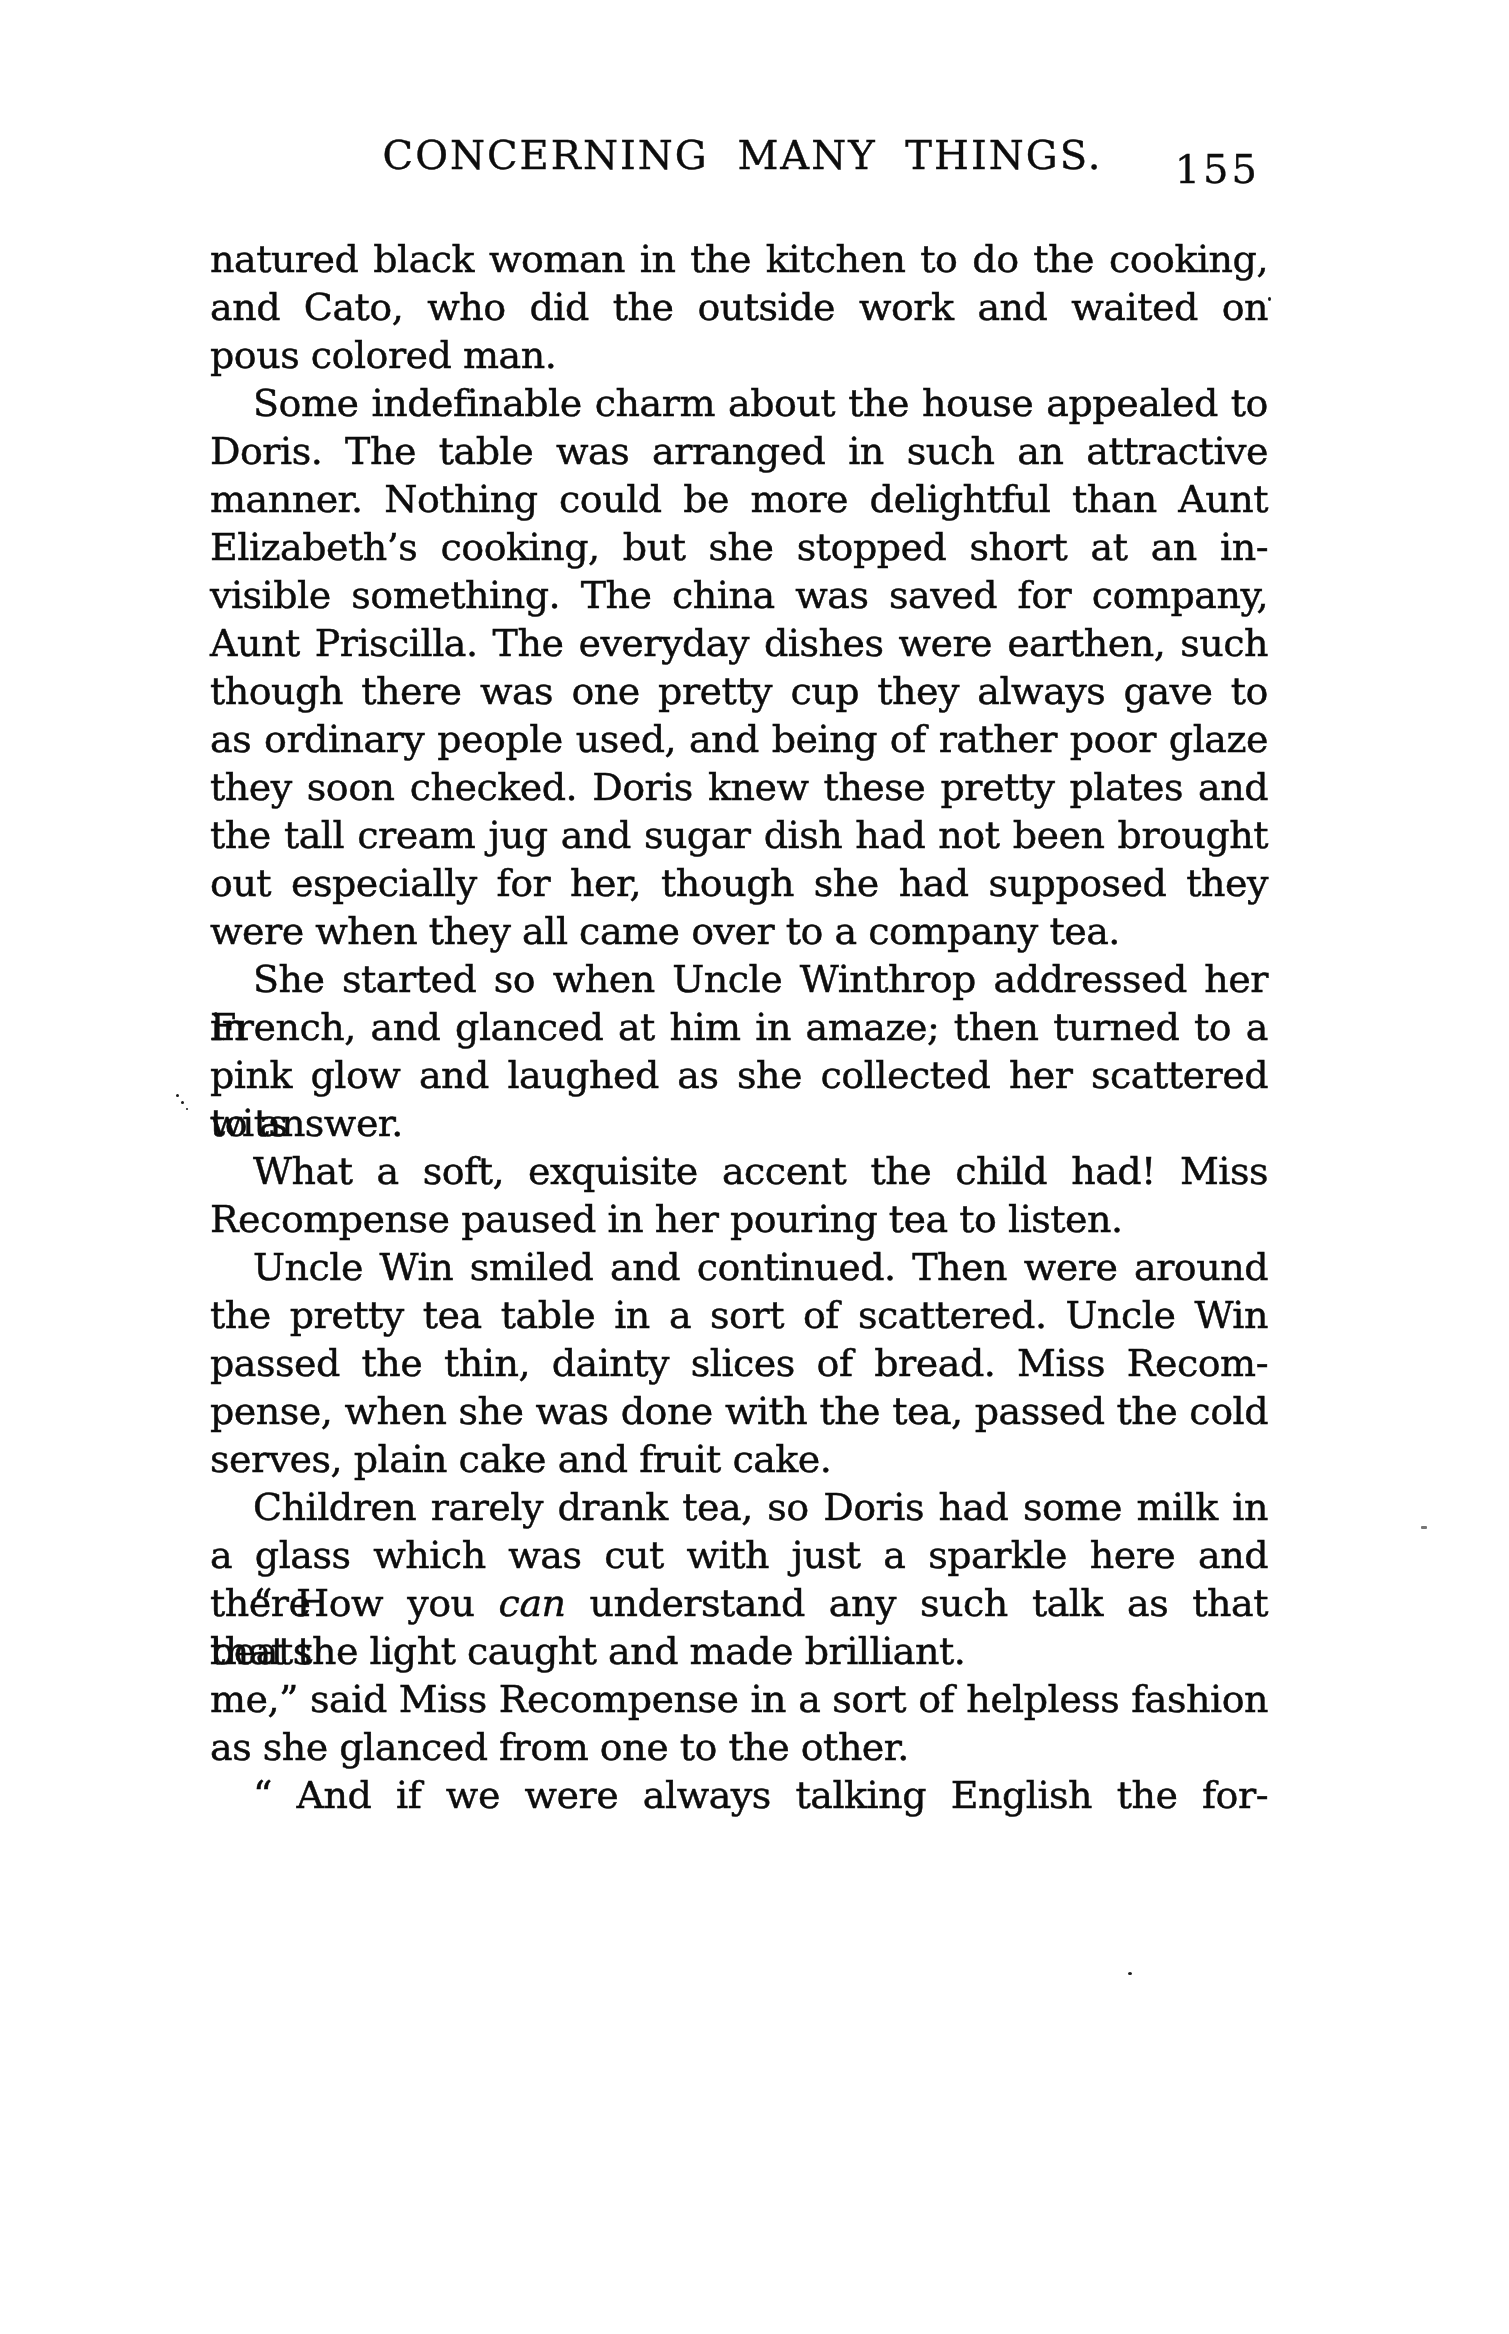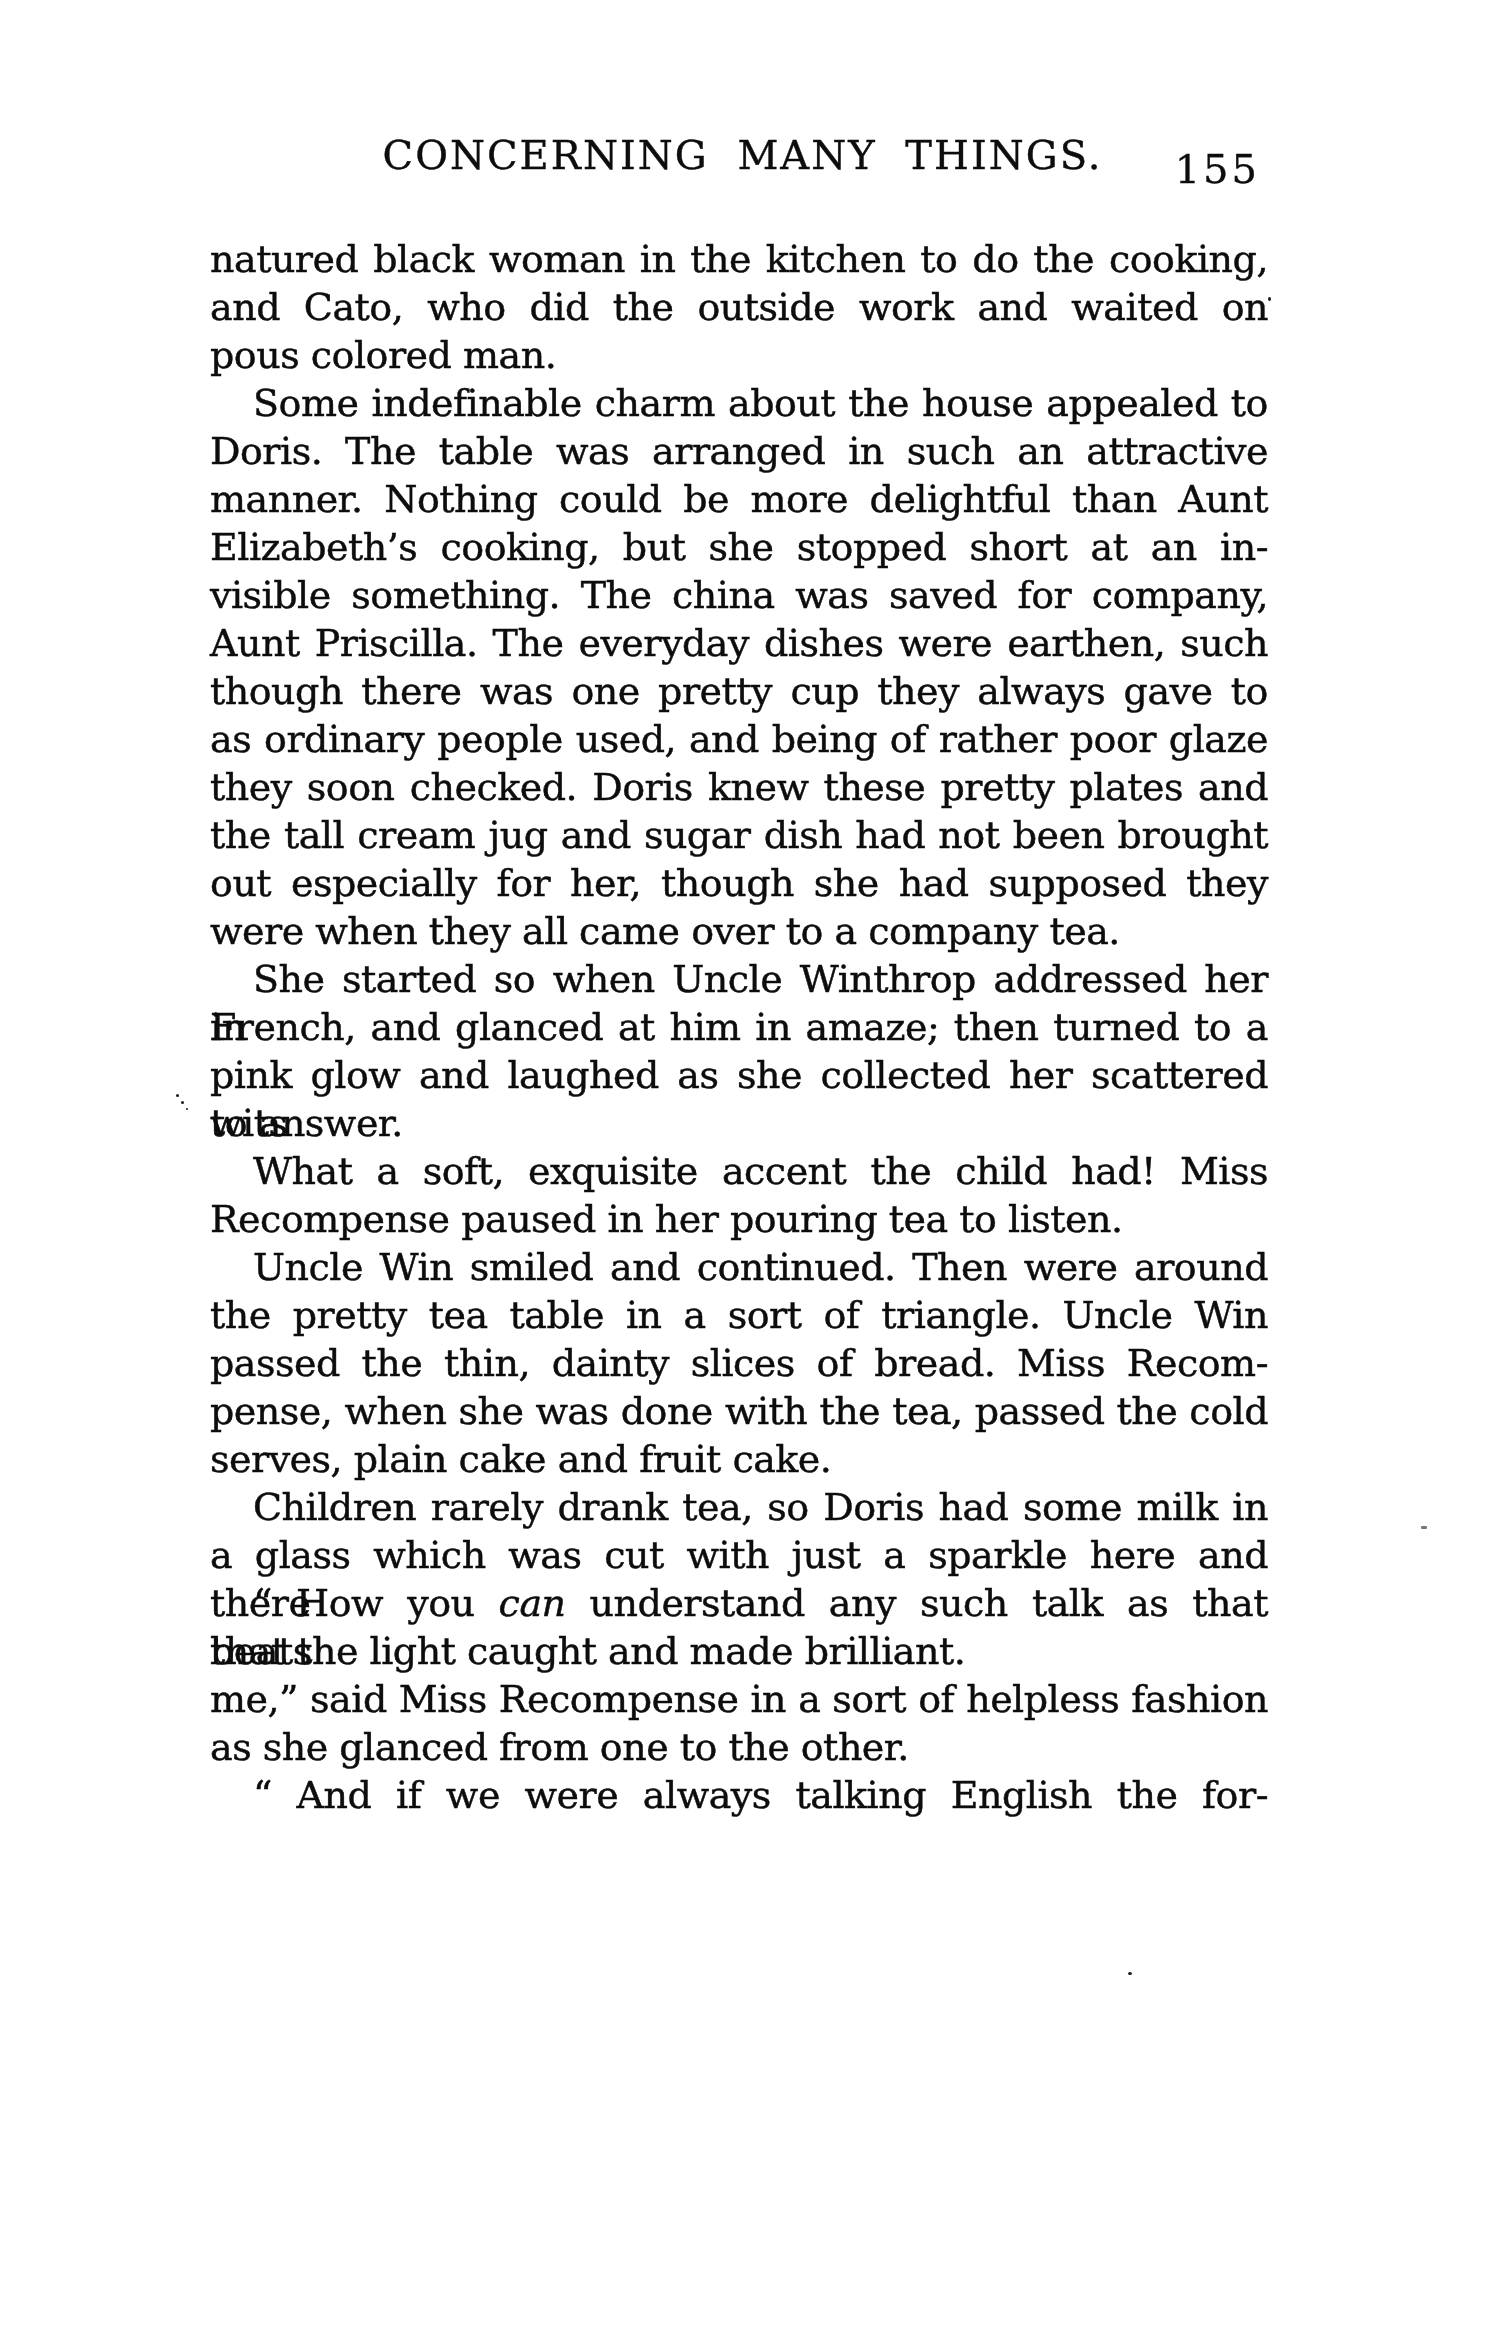--- a/index.html
+++ b/index.html
@@ -102,21 +102,21 @@
       <div class="line"><span>the tall cream jug and sugar dish had not been brought</span></div>
       <div class="line"><span>out especially for her, though she had supposed they</span></div>
       <div class="line no-justify"><span>were when they all came over to a company tea.</span></div>
       <div class="line indent"><span>She started so when Uncle Winthrop addressed her in</span></div>
       <div class="line"><span>French, and glanced at him in amaze; then turned to a</span></div>
       <div class="line"><span>pink glow and laughed as she collected her scattered wits</span></div>
       <div class="line no-justify"><span>to answer.</span></div>
       <div class="line indent"><span>What a soft, exquisite accent the child had!  Miss</span></div>
       <div class="line no-justify"><span>Recompense paused in her pouring tea to listen.</span></div>
       <div class="line indent"><span>Uncle Win smiled and continued.  Then were around</span></div>
-      <div class="line"><span>the pretty tea table in a sort of triangle.  Uncle Win</span></div>
+      <div class="line"><span>the pretty tea table in a sort of scattered.  Uncle Win</span></div>
       <div class="line"><span>passed the thin, dainty slices of bread.  Miss Recom-</span></div>
       <div class="line"><span>pense, when she was done with the tea, passed the cold</span></div>
       <div class="line no-justify"><span>serves, plain cake and fruit cake.</span></div>
       <div class="line indent"><span>Children rarely drank tea, so Doris had some milk in</span></div>
       <div class="line"><span>a glass which was cut with just a sparkle here and there</span></div>
       <div class="line indent"><span>“ How you </span><span class="italic">can</span><span> understand any such talk as that beats</span></div>
       <div class="line no-justify"><span>that the light caught and made brilliant.</span></div>
       <div class="line"><span>me,” said Miss Recompense in a sort of helpless fashion</span></div>
       <div class="line no-justify"><span>as she glanced from one to the other.</span></div>
       <div class="line indent"><span>“ And if we were always talking English the for-</span></div>

